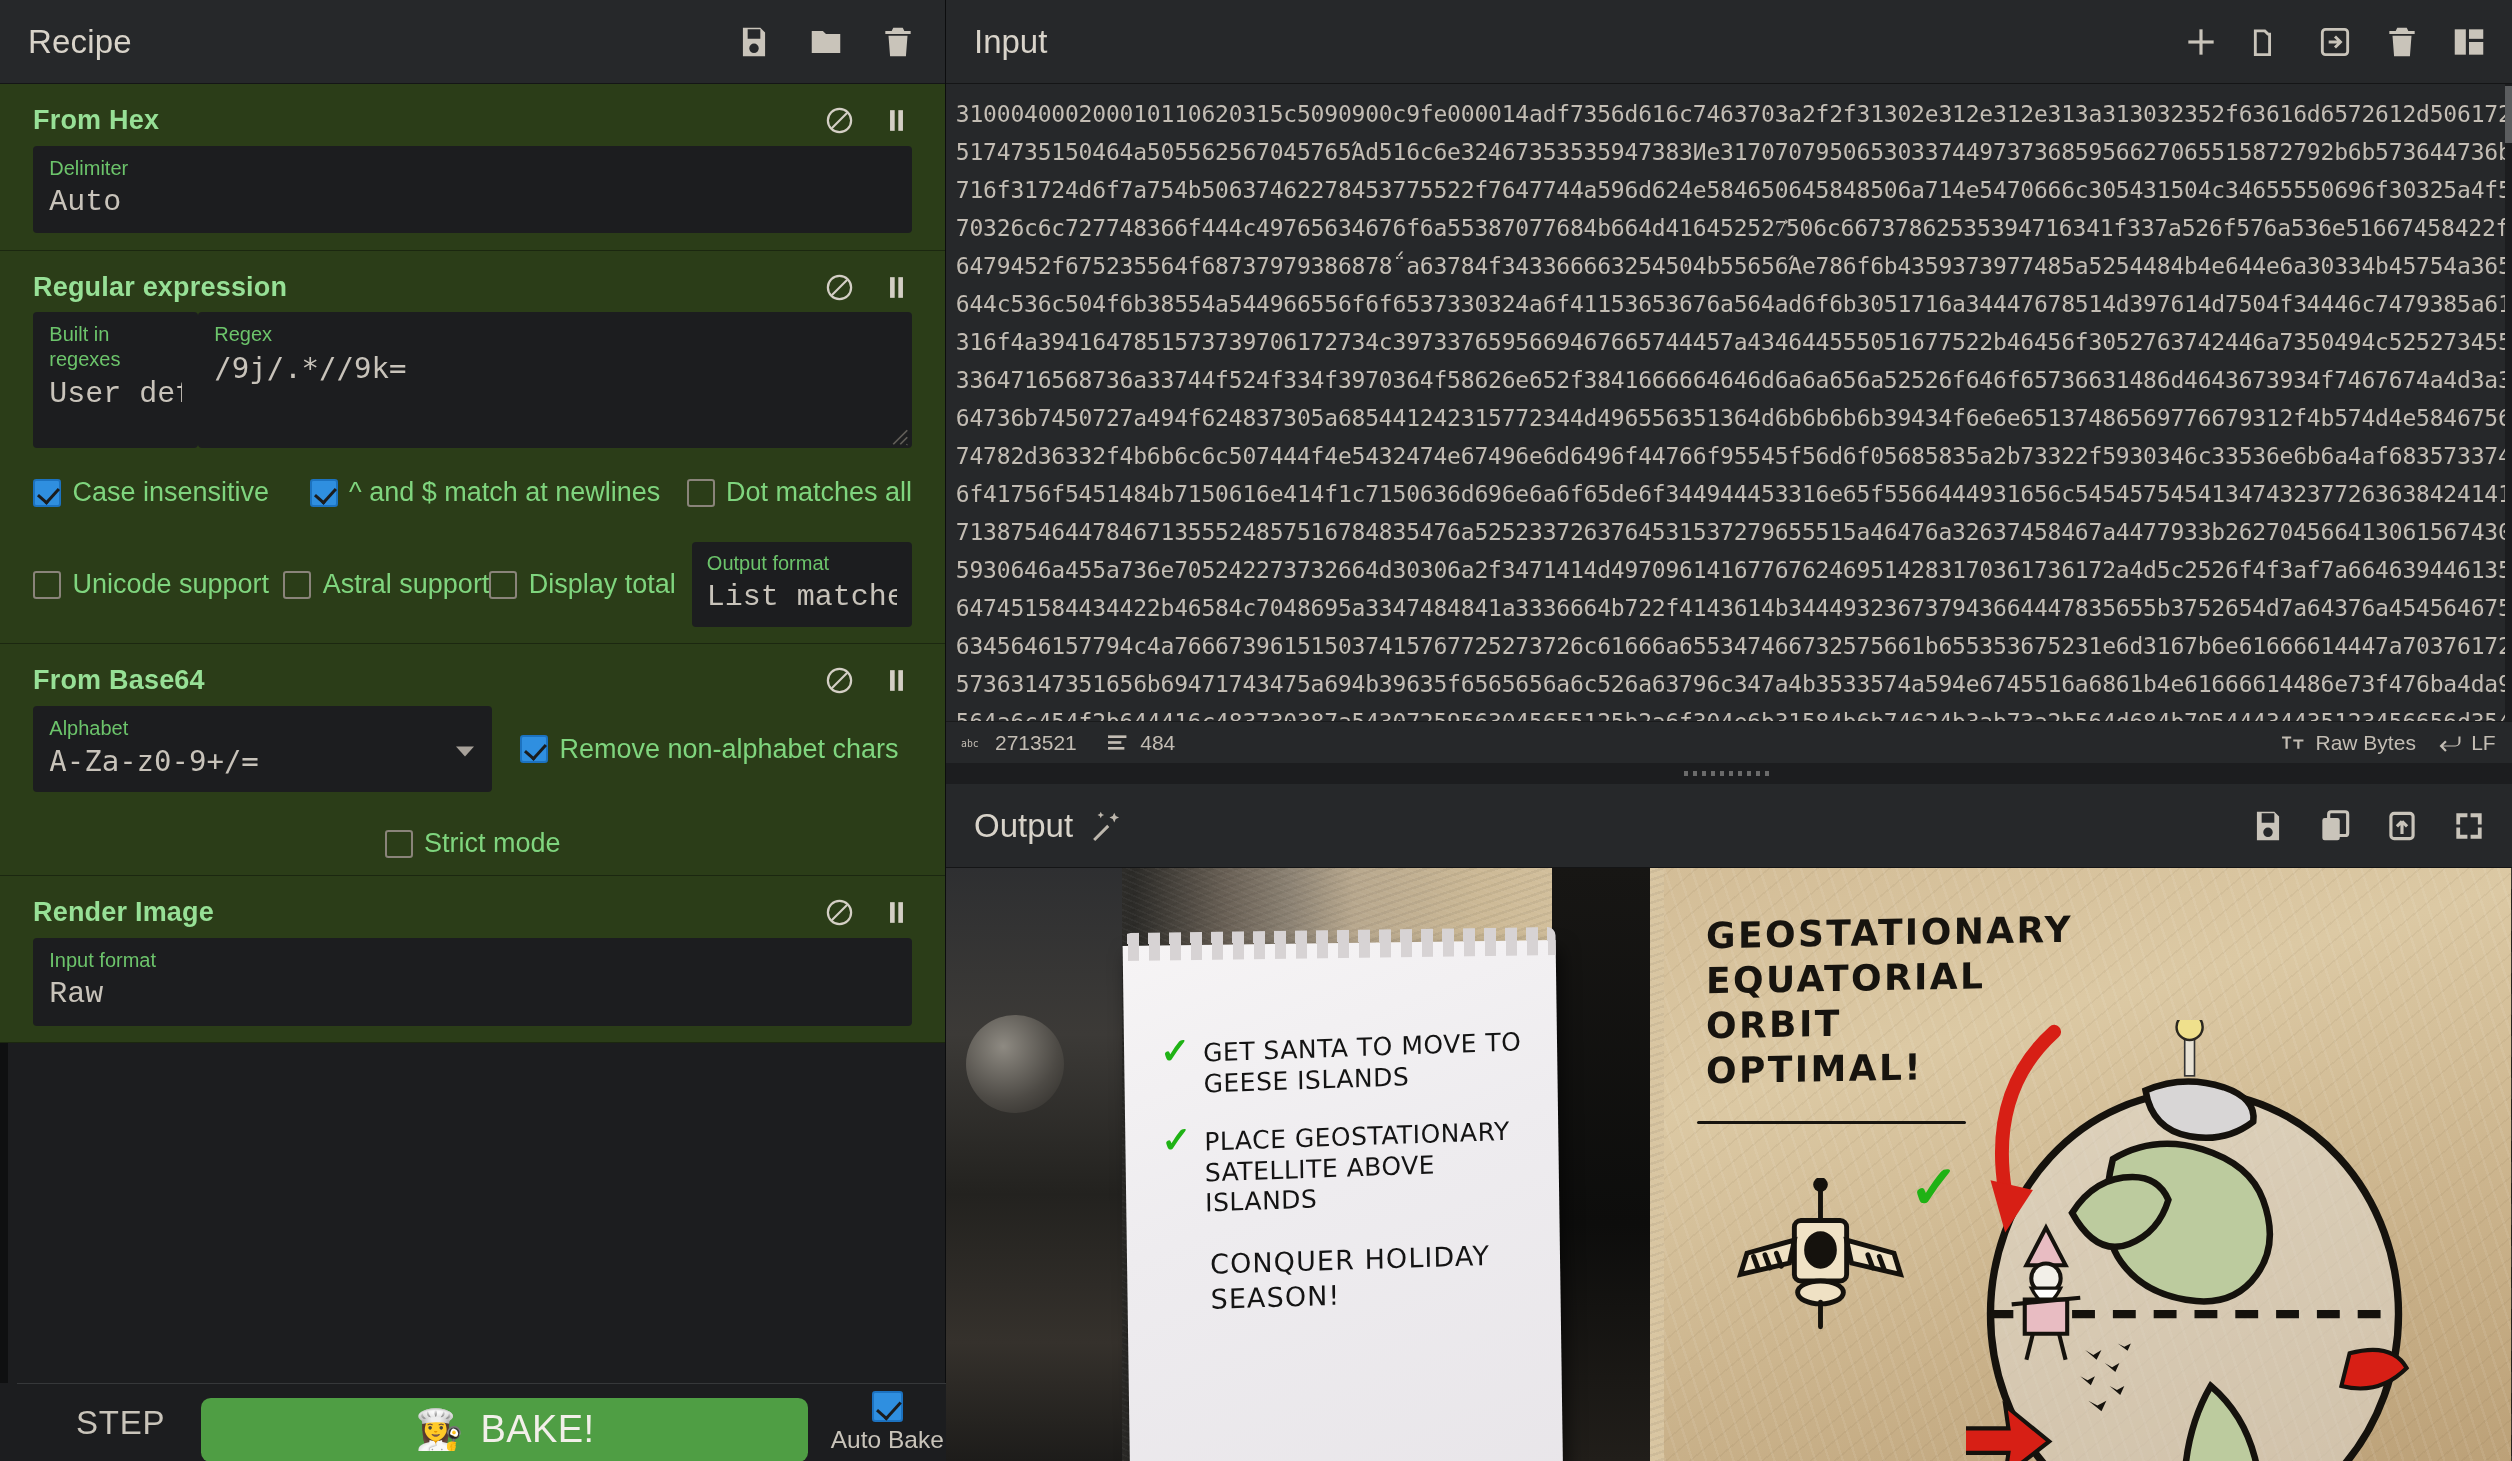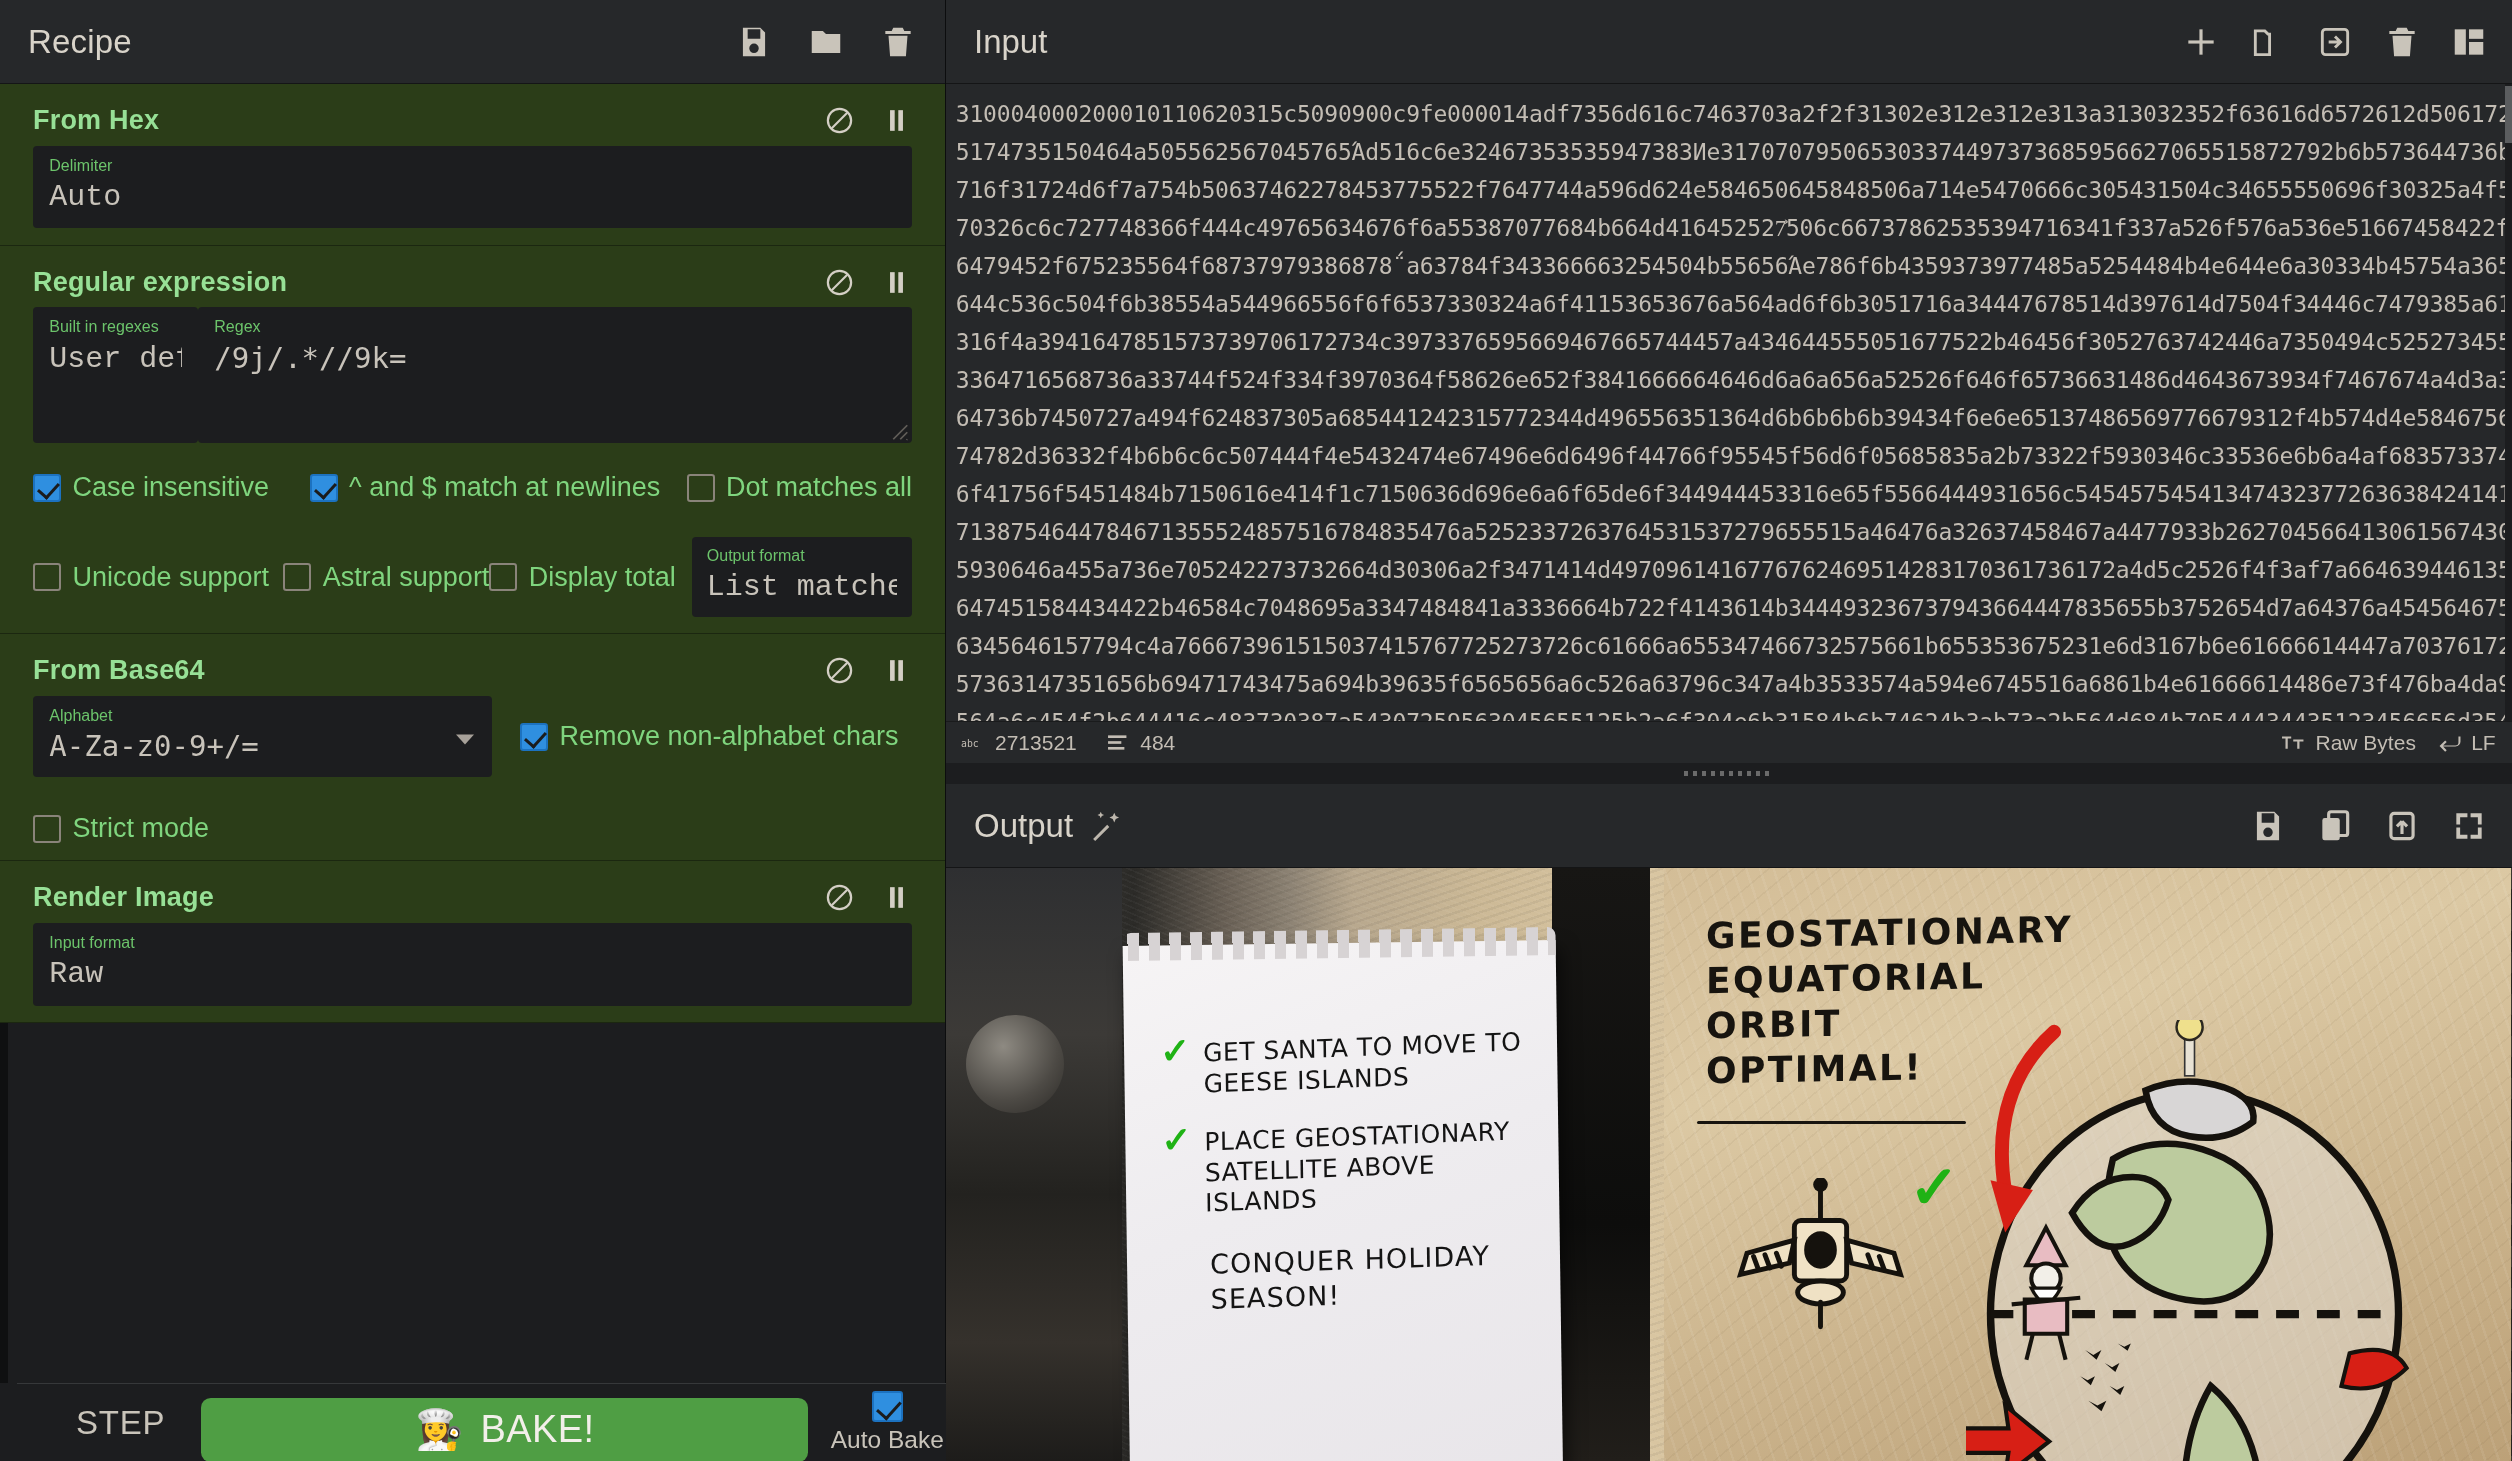--- a/index.html
+++ b/index.html
@@ -58,21 +58,21 @@
 
   .op-body { padding: 4.9px 33px 0 33px; }
 
   
   .field {
     background: #1c1d1f;
     border-radius: 4.1px;
     padding: 9.8px 16.3px 11.4px 16.3px;
     position: relative;
   }
-  .field-label { font-size: 16px; color: #6cc46b; line-height: 1.25; }
+  .field-label { font-size: 20px; color: #6cc46b; line-height: 1.25; }
   .field-value {
     font-size: 29px; color: #c8c3ba;
     font-family: "DejaVu Sans Mono", monospace;
     line-height: 1.3; padding-top: 2.4px;
     white-space: pre; overflow: hidden;
   }
   .field-value.sans { font-family: Liberation Mono, monospace; font-size: 30px;}
 
   .field-wide { width: 100%; min-height: 62px; }
 
@@ -80,21 +80,21 @@
   .regex-row { display: flex; align-items: stretch; }
   .builtin-field { width: 165px; flex: 0 0 165px; }
   .regex-field { flex: 1 1 auto; min-height: 136px; position: relative; }
   .resize-grip {
     position: absolute; right: 3.3px; bottom: 2.4px;
     width: 21px; height: 21px; opacity: .55;
   }
   .resize-grip svg { width: 100%; height: 100%; stroke: #9a9388; }
 
   
-  .cb-row { display: flex; align-items: center; padding: 0 33px; gap: 0; }
+  .cb-row { display: flex; align-items: center; padding: 0 33px; gap: 0; justify-content: center; }
   .cb {
     display: flex; align-items: center; gap: 11.4px;
     cursor: default;
   }
   .cbox {
     width: 28px; height: 28px; flex: 0 0 28px;
     border-radius: 3.3px;
     border: 2.4px solid #8a847a;
     background: transparent;
     position: relative;

